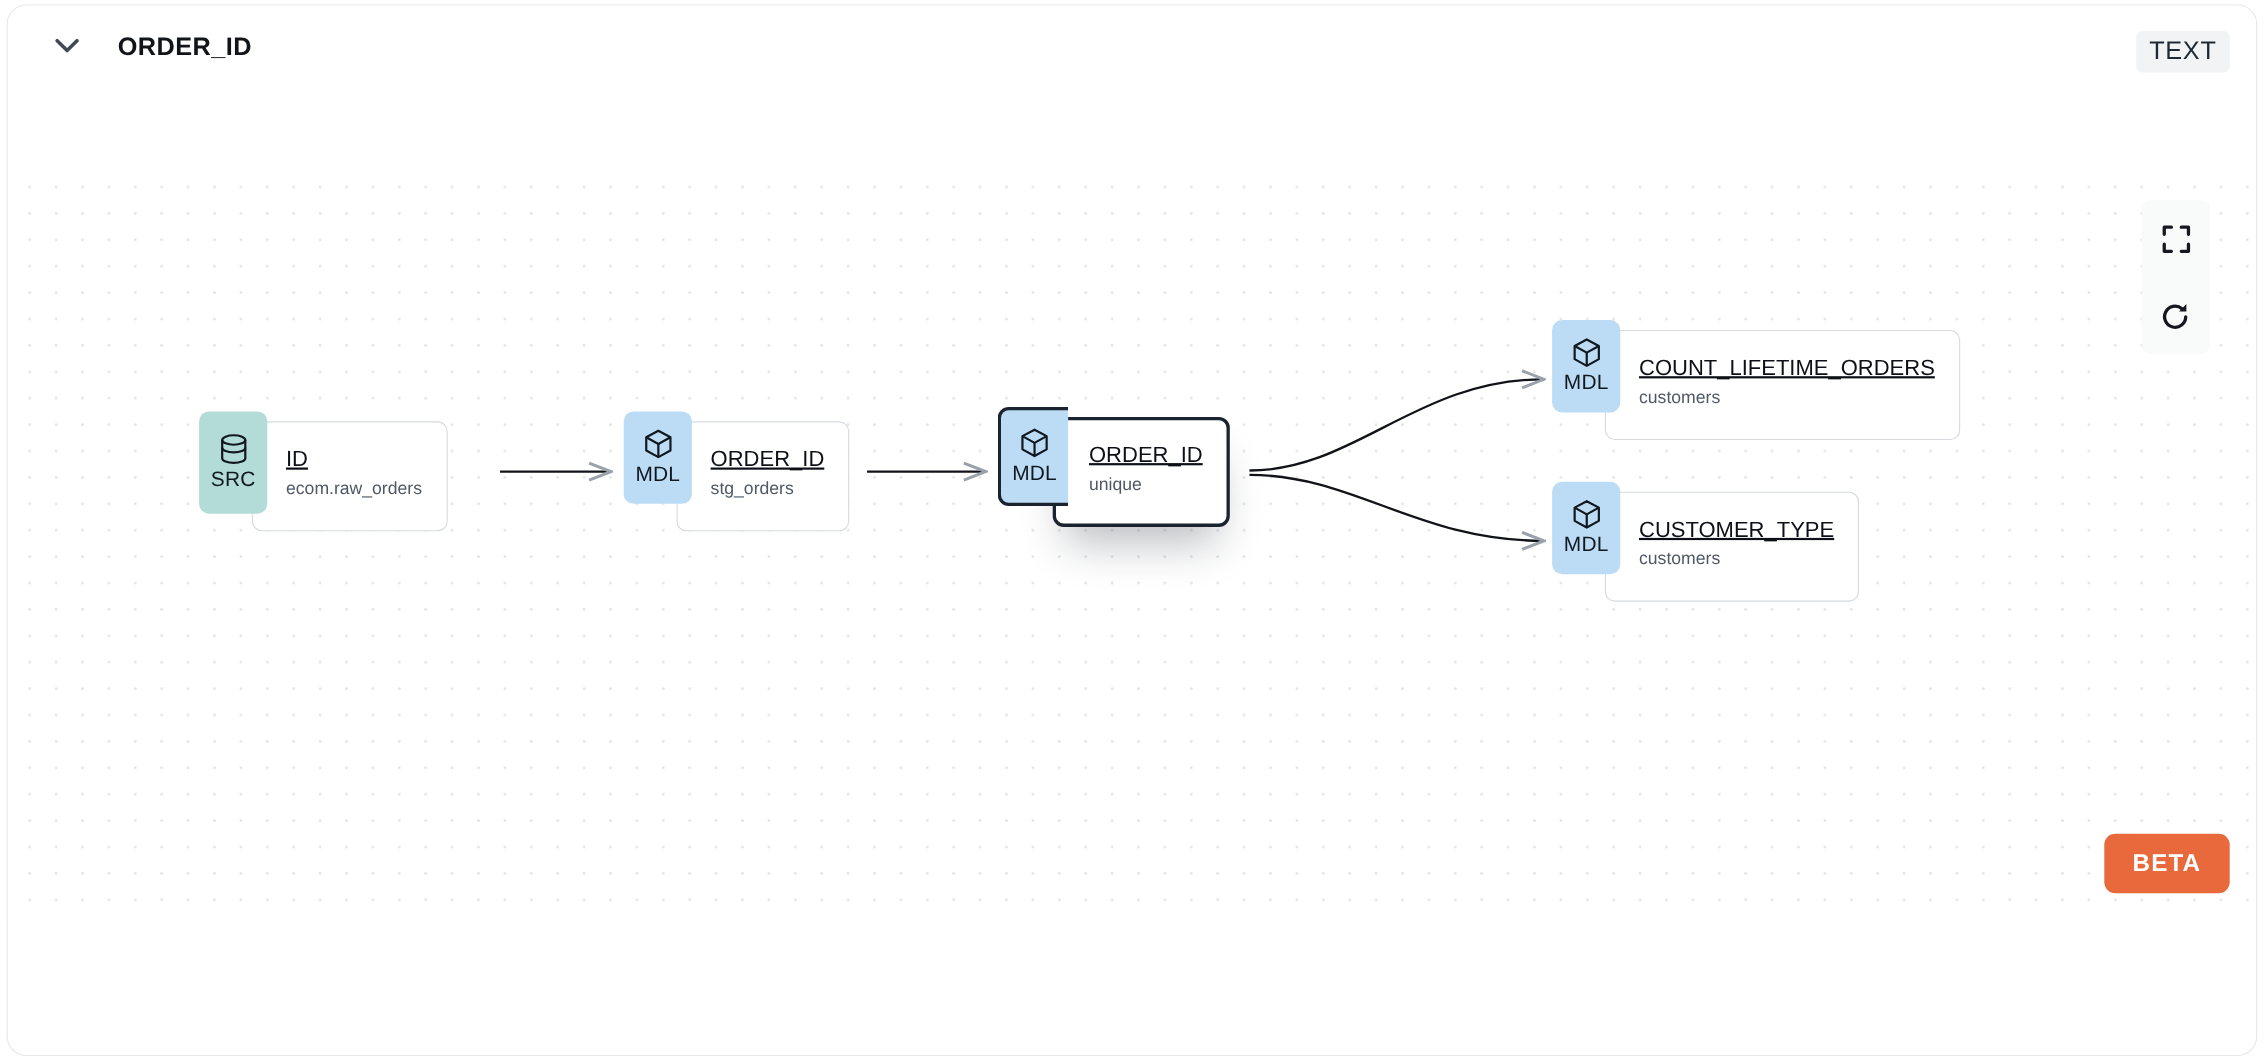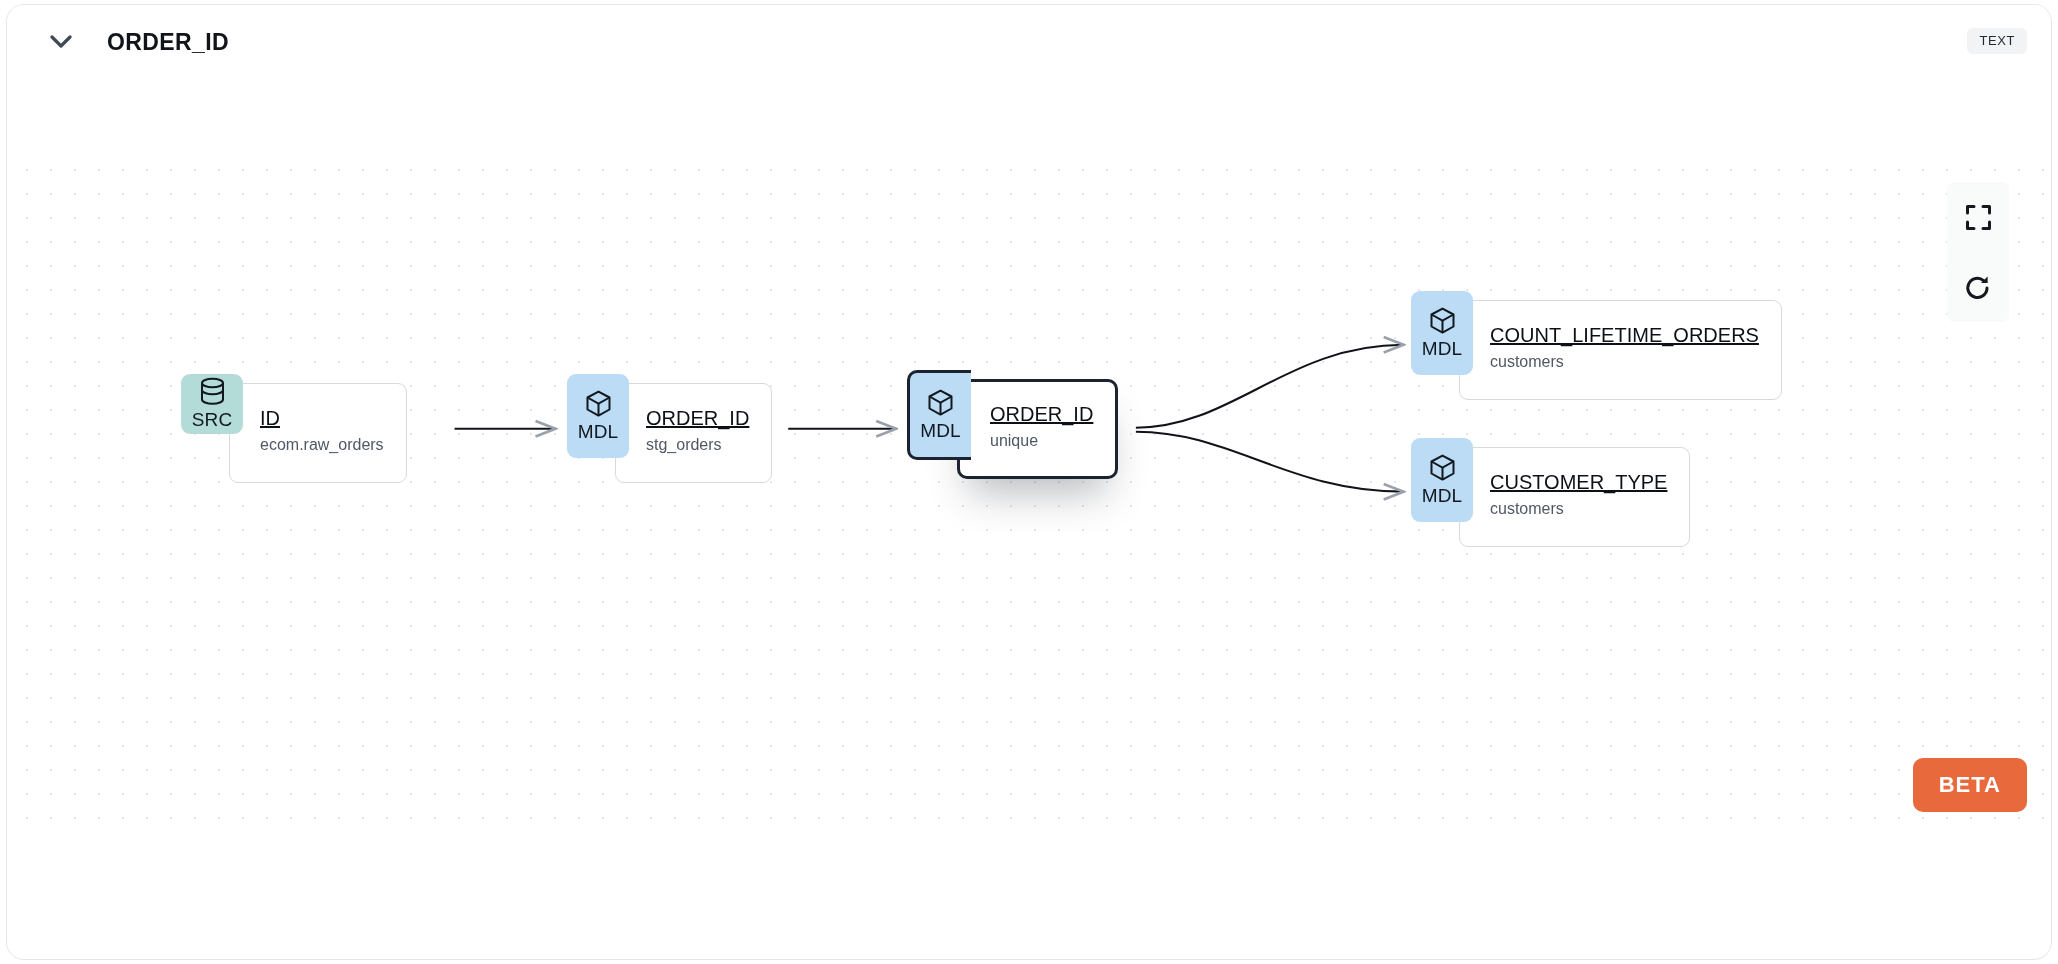--- a/index.html
+++ b/index.html
@@ -50,21 +50,21 @@
     font-weight: 700;
     letter-spacing: .4px;
     color: #111418;
   }
   .type-badge {
     position: absolute;
     right: 24px;
     top: 23px;
     background: #f1f3f5;
     color: #1f2933;
-    font-size: 13px;
+    font-size: 23px;
     letter-spacing: .6px;
     padding: 5px 12px 6px;
     border-radius: 6px;
   }
   .desc {
     position: absolute;
     left: 32px;
     top: 80px;
     font-size: 24px;
     color: #5b6470;
@@ -125,21 +125,21 @@
     display: flex;
     flex-direction: column;
     align-items: center;
     justify-content: center;
     flex: none;
     z-index: 1;
     font-size: 19px;
     color: #121820;
     padding-bottom: 2px;
   }
-  .badge.src { background: #b3dcd8; height: 60px; align-self: flex-start; margin-top: 0; }
+  .badge.src { background: #b3dcd8; height: 93px; align-self: flex-start; margin-top: 0; }
   .badge.mdl { background: #bcdcf5; height: 84px; align-self: flex-start; margin-top: 0; }
   .badge svg { display: block; margin-bottom: 2px; }
   .badge .bl { line-height: 1; margin-top: 1px; letter-spacing: .2px; }
 
   .body {
     background: #ffffff;
     border: 1px solid #d6dade;
     border-radius: 9px;
     margin-left: -14px;
     margin-top: 9px;

